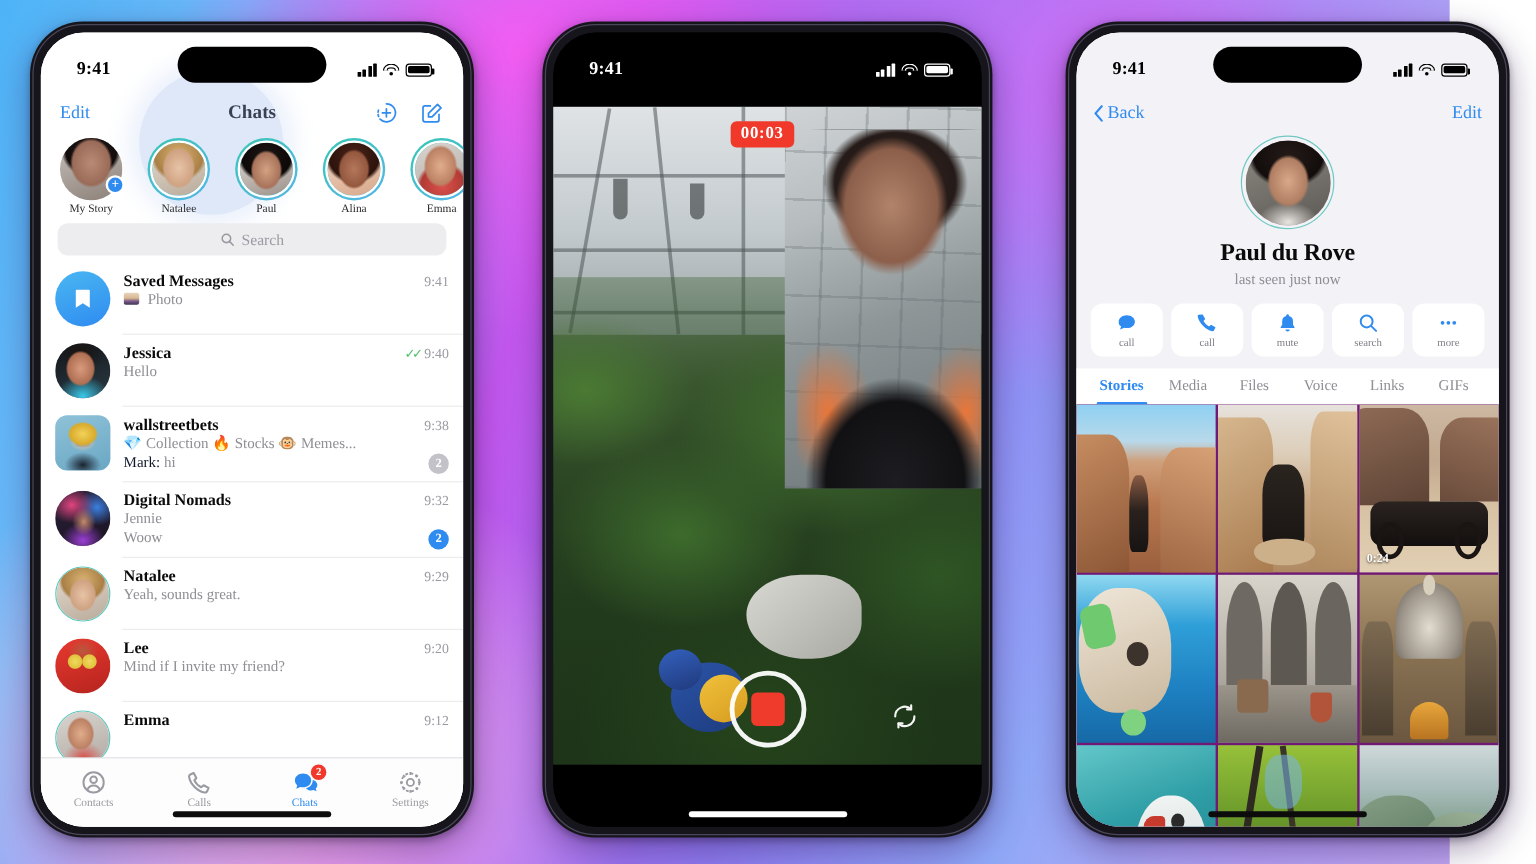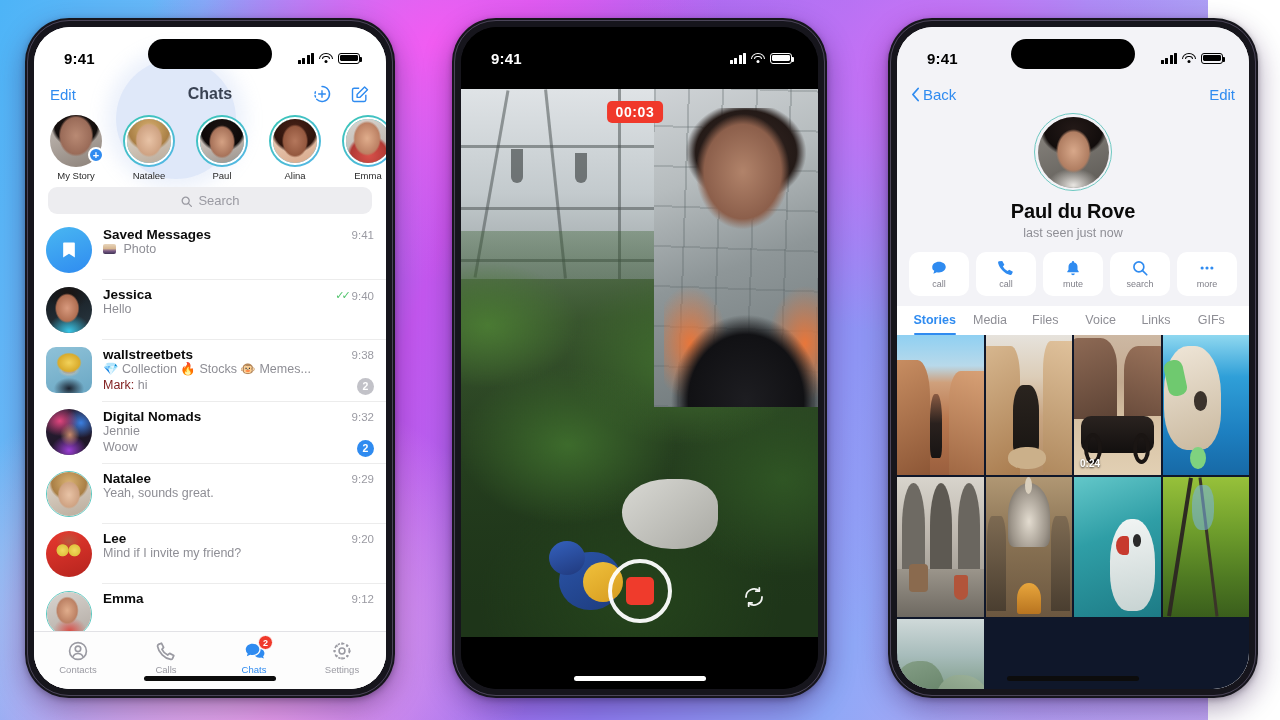--- a/index.html
+++ b/index.html
@@ -8,20 +8,21 @@
     font-family: "Liberation Sans", sans-serif;
   }
   #stage {
     position: relative; width: 1208px; height: 720px;
     background:
       radial-gradient(ellipse 520px 420px at 18% 88%, #f5c2e8 0%, rgba(245,194,232,0) 62%),
       radial-gradient(ellipse 480px 400px at 36% 6%,  #f25cf2 0%, rgba(242,92,242,0) 60%),
       radial-gradient(ellipse 520px 430px at 78% 10%, #d36bf5 0%, rgba(211,107,245,0) 62%),
       radial-gradient(ellipse 560px 500px at 98% 70%, #a38bf5 0%, rgba(163,139,245,0) 65%),
       linear-gradient(110deg, #4db4f7 0%, #6fb9f9 14%, #c457ef 36%, #8f7df2 58%, #8fa8f7 74%, #b9a6f4 88%, #cfb6f2 100%);
+    font-family: Liberation Serif, serif;
   }
 
   
   .phone {
     position: absolute; border-radius: 44px;
     background: #16151c;
     box-shadow: 0 10px 28px rgba(40,10,70,.38), 0 2px 6px rgba(0,0,0,.28);
     padding: 9px;
   }
   .phone::after{
@@ -106,21 +107,21 @@
   .chat-body { flex:1; min-width:0; }
   .chat-top { display:flex; align-items:baseline; }
   .chat-name { font-size:13.5px; font-weight:bold; color:#0b0b0b; flex:1;
     white-space:nowrap; overflow:hidden; text-overflow:ellipsis; }
   .chat-meta { display:flex; align-items:center; gap:4px; }
   .chat-time { font-size:11.5px; color:#9a9aa2; }
   .ticks { color:#4fc36b; font-size:11px; letter-spacing:-3px; }
   .chat-sub { font-size:12.5px; color:#8e8e95; line-height:1.26;
     white-space:nowrap; overflow:hidden; text-overflow:ellipsis; }
   .chat-sub.two { white-space:normal; display:-webkit-box; -webkit-line-clamp:2; -webkit-box-orient:vertical; }
-  .chat-sub .sender { color:#7f1d1d; }
+  .chat-sub .sender { color:#0f172a; }
   .badge { min-width:17px; height:17px; border-radius:9px; font-size:10.5px; color:#fff;
     display:inline-flex; align-items:center; justify-content:center; padding:0 5px; font-weight:bold; }
   .badge.blue { background:#2f8bf0; }
   .badge.gray { background:#c2c2c8; }
 
   .tabbar { height:58px; border-top:1px solid #e2e2e6; display:flex; background:#fdfdfd; padding-bottom:6px; }
   .tab { flex:1; display:flex; flex-direction:column; align-items:center; justify-content:center;
     gap:2px; color:#9a9aa2; font-size:9.5px; position:relative; }
   .tab.active { color:#2f8bf0; }
   .tab .tico { width:22px; height:22px; position:relative; }
@@ -192,22 +193,22 @@
     display:flex; flex-direction:column; align-items:center; justify-content:center; gap:2px; }
   .pf-act .aico { width:18px; height:18px; color:#2f8bf0; }
   .pf-act .aico svg{width:100%;height:100%;}
   .pf-act .alab { font-size:9px; color:#7f7f88; }
   .pf-tabs { display:flex; background:#fff; padding:0 10px; }
   .pf-tab { flex:1; text-align:center; font-size:12.5px; color:#8e8e95;
     padding:7px 0 8px; position:relative; }
   .pf-tab.active { color:#2f8bf0; font-weight:bold; }
   .pf-tab.active::after { content:""; position:absolute; left:12%; right:12%; bottom:0;
     height:2.5px; background:#2f8bf0; border-radius:2px; }
-  .media-grid { flex:1; display:grid; grid-template-columns:repeat(4,1fr);
-    grid-auto-rows:140px; gap:2px; background:#0f172a; overflow:hidden; }
+  .media-grid { flex:1; display:grid; grid-template-columns:repeat(3,1fr);
+    grid-auto-rows:140px; gap:2px; background:#701a75; overflow:hidden; }
   .mtile { position:relative; overflow:hidden; }
   .mdur { position:absolute; left:6px; bottom:6px; color:#fff; font-size:10px;
     font-weight:bold; text-shadow:0 1px 2px rgba(0,0,0,.75); }
 
   
   .face { position:absolute; inset:0; }
 </style>
 </head>
 <body>
 

